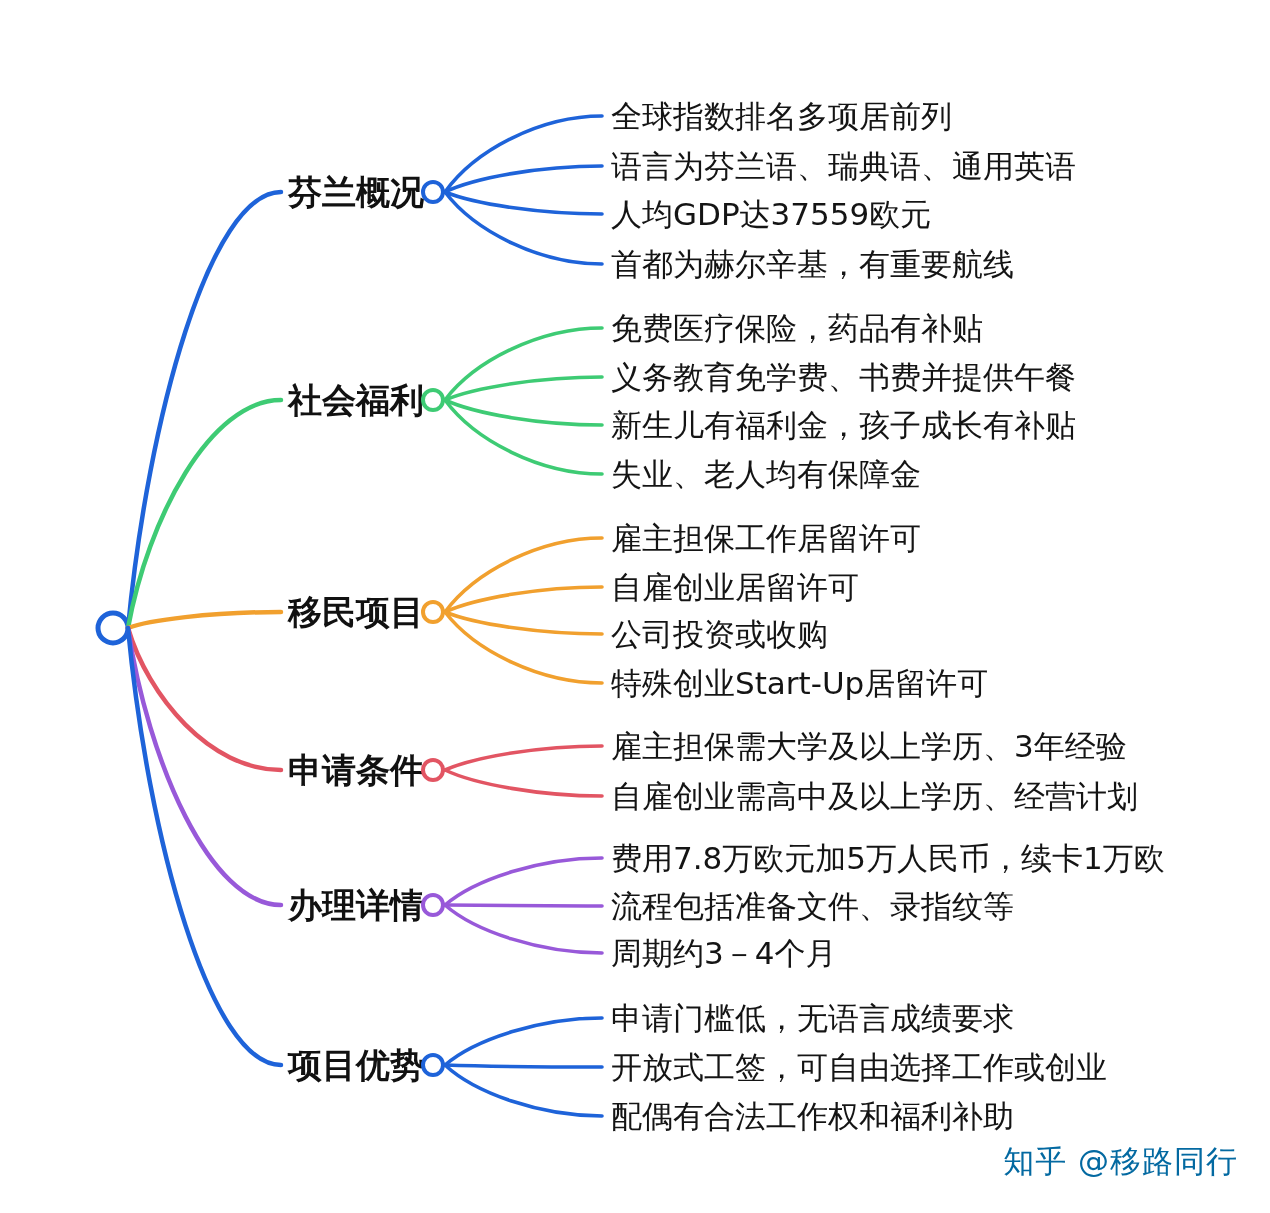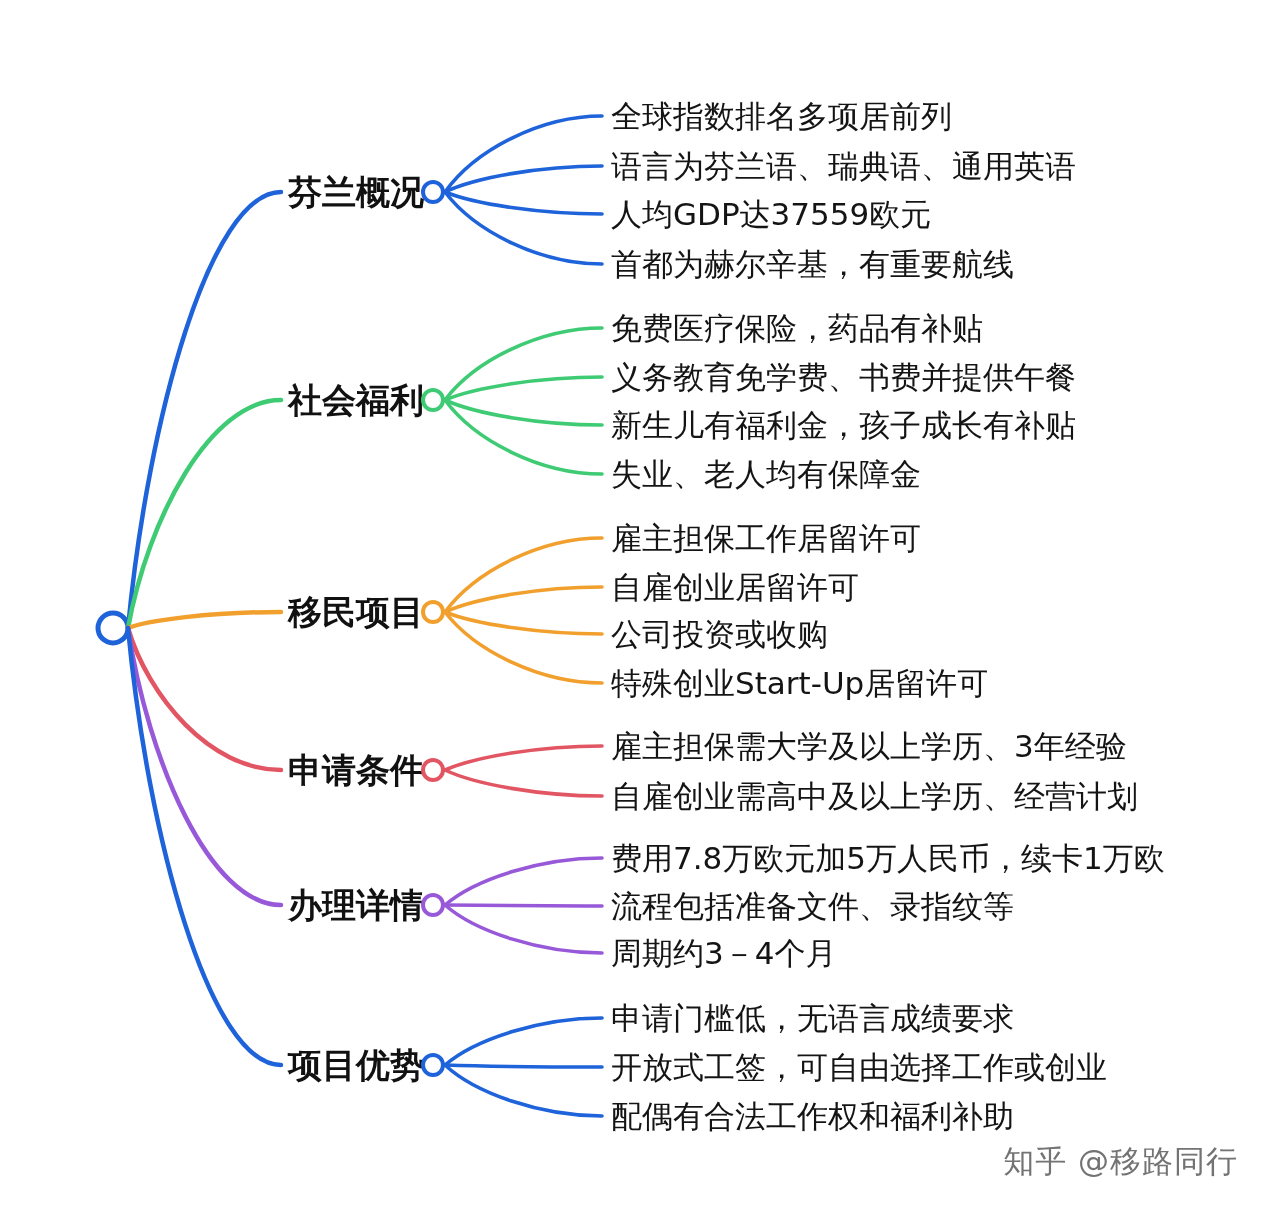--- a/index.html
+++ b/index.html
@@ -103,14 +103,14 @@
       <path d="M 128 628 C 148 837.76, 210 1065, 281 1065" class="connector" stroke="#1e63d9" stroke-width="4.5"></path>
       <text x="288" y="1077" class="branch-label">项目优势</text>
       <circle cx="433" cy="1065" r="10" fill="#ffffff" stroke="#1e63d9" stroke-width="4"></circle>
       <path d="M 445 1065 C 475 1039.15, 540 1018, 602 1018" class="connector" stroke="#1e63d9" stroke-width="3.6"></path>
       <text x="611" y="1029" class="leaf-label">申请门槛低，无语言成绩要求</text>
       <path d="M 445 1065 C 475 1066.1, 540 1067, 602 1067" class="connector" stroke="#1e63d9" stroke-width="3.6"></path>
       <text x="611" y="1078" class="leaf-label">开放式工签，可自由选择工作或创业</text>
       <path d="M 445 1065 C 475 1093.05, 540 1116, 602 1116" class="connector" stroke="#1e63d9" stroke-width="3.6"></path>
       <text x="611" y="1127" class="leaf-label">配偶有合法工作权和福利补助</text>
     </svg>
-  <div class="watermark" style="color: #737373;">知乎 @移路同行</div>
+  <div class="watermark" style="color: #0369a1;">知乎 @移路同行</div>
 </div>
 
 </body></html>

